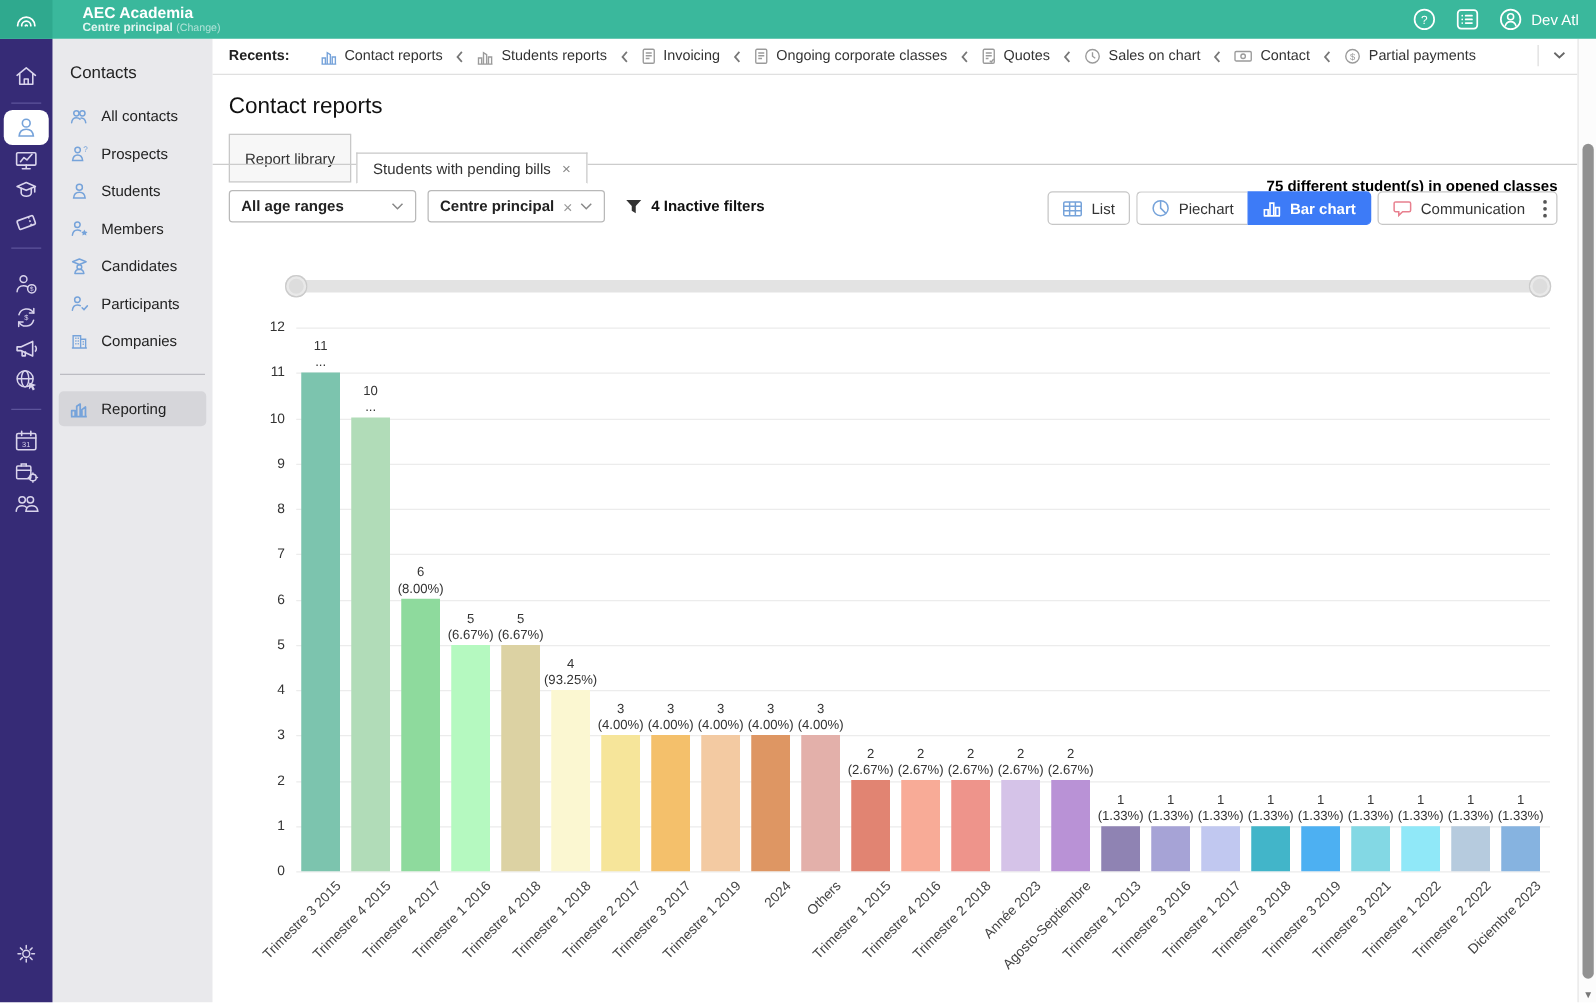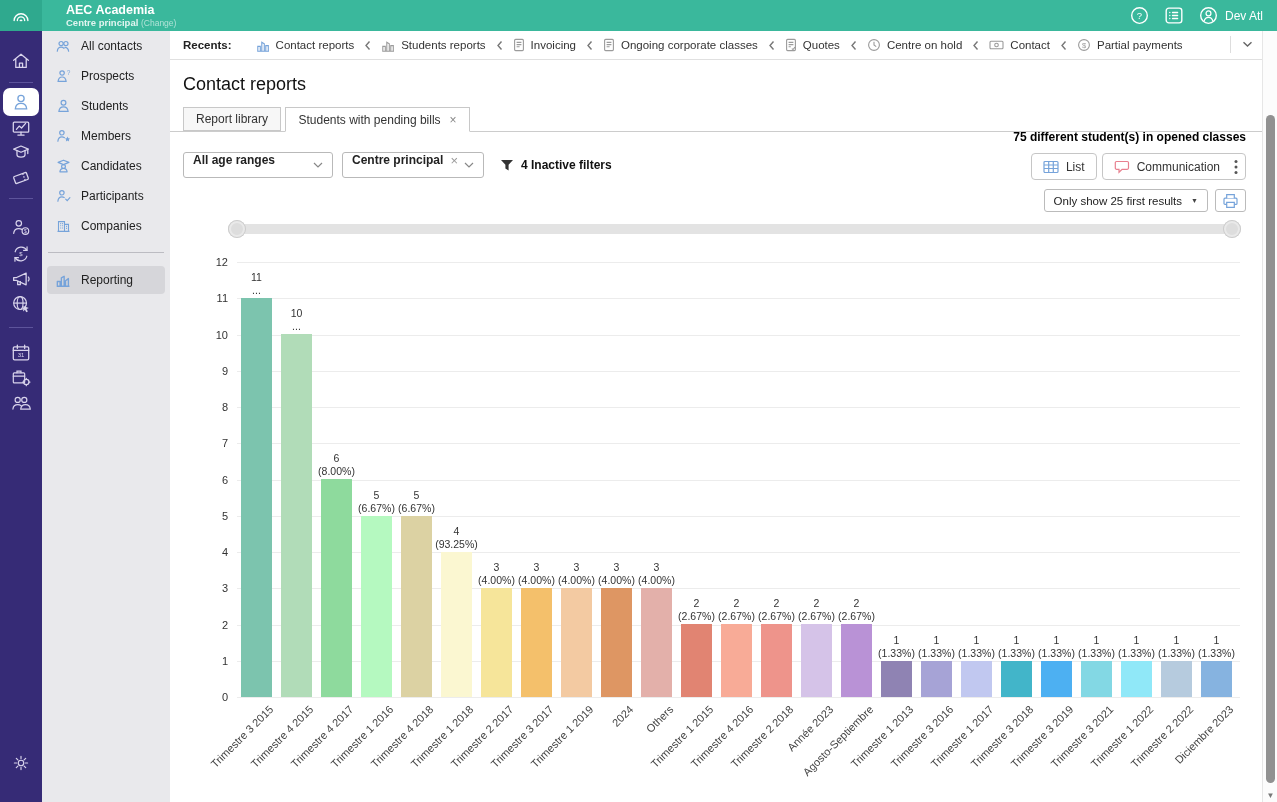--- a/index.html
+++ b/index.html
@@ -40,29 +40,29 @@
   .recent-item { display:inline-flex; align-items:center; gap:6px; margin:0 10px; cursor:pointer; white-space:nowrap; }
   .recent-item .ic { color:#9b9b9b; }
   .recent-item.first .ic { color:#76a3da; }
   .rchev { display:inline-flex; }
   .recents-expand { position:absolute; right:9px; top:5px; border-left:1px solid #ddd; padding:5px 0 5px 11px; cursor:pointer; }
 
   .page-title { font-size:18px; font-weight:500; color:#111; margin:14px 0 0 13px; }
 
   .tabs-row { position:relative; margin-top:12px; height:25px; }
   .tabs-row::after { content:""; position:absolute; left:0; right:0; bottom:0; height:1px; background:#ccc; }
-  .tab { position:relative; display:inline-flex; align-items:center; height:24px; padding:0 12px; border:1px solid #c8c8c8; background:#f7f7f7; font-size:12px; color:#333; cursor:pointer; vertical-align:bottom; }
+  .tab { position:relative; display:inline-flex; align-items:center; height:39px; padding:0 12px; border:1px solid #c8c8c8; background:#f7f7f7; font-size:12px; color:#333; cursor:pointer; vertical-align:bottom; }
   .tab.first { margin-left:13px; }
   .tab.active { background:#fff; height:25px; z-index:2; border-bottom:1px solid #fff; margin-bottom:-1px; }
   .tabx { margin-left:9px; color:#888; font-size:12px; line-height:1; cursor:pointer; }
 
-  .summary { position:absolute; right:16px; top:99px; font-size:12px; font-weight:bold; color:#000; }
+  .summary { position:absolute; right:16px; top:111px; font-size:12px; font-weight:bold; color:#000; }
 
   .filter-row { position:absolute; left:13px; top:121px; display:flex; align-items:center; gap:9px; }
-  .select { height:26px; border:1px solid #b9b9b9; border-radius:3px; background:#fff; display:inline-flex; padding:0 9px; font-size:12px; font-weight:bold; color:#222; cursor:pointer; }
+  .select { height:26px; border:1px solid #b9b9b9; border-radius:3px; background:#fff; display:inline-flex; align-items:center; padding:0 9px; font-size:12px; font-weight:bold; color:#222; cursor:pointer; }
   .select .lbl { flex:1; }
   .sel-age { width:150px; }
   .sel-centre { width:142px; }
   .sel-x { color:#999; font-size:13px; margin-right:6px; font-weight:normal; }
   .filters-ind { display:flex; align-items:center; gap:7px; font-size:12px; font-weight:bold; color:#111; margin-left:7px; cursor:pointer; }
 
   .view-group { position:absolute; right:16px; top:122px; display:flex; align-items:center; gap:5px; height:27px; }
   .vbtn { height:27px; border:1px solid #c6c6c6; border-radius:4px; background:#fff; display:inline-flex; align-items:center; gap:7px; padding:0 11px; font-size:12px; color:#333; cursor:pointer; white-space:nowrap; }
   .pair { display:flex; }
   .vbtn.pie { border-radius:4px 0 0 4px; border-right:none; }
@@ -277,20 +277,21 @@
           <g fill="none" stroke="currentColor" stroke-width="1.3" stroke-linecap="round">
             <circle cx="12" cy="12" r="3"></circle>
             <path d="M12 4.8v2.4M12 16.8v2.4M19.2 12h-2.4M7.2 12H4.8M17.1 6.9l-1.7 1.7M8.6 15.4l-1.7 1.7M17.1 17.1l-1.7-1.7M8.6 8.6L6.9 6.9"></path>
           </g>
         </svg>
       </span>
     </div>
 </div>
 
 <div class="sidebar">
+  <div class="sb-title">Contacts</div>
   <div>
       <div class="sb-item">
         <span class="ic">
           <svg width="17" height="16" viewBox="0 0 16 16">
             <g fill="none" stroke="currentColor" stroke-width="1.2" stroke-linecap="round">
               <circle cx="5.6" cy="5.6" r="2.1"></circle>
               <circle cx="10.4" cy="5.6" r="2.1"></circle>
               <path d="M1.8 13.2c.3-2.8 1.7-4 3.8-4 1.2 0 2.2.4 2.9 1.1M9.4 9.4c2.1.1 3.4 1.3 3.7 3.8"></path>
             </g>
           </svg>
@@ -452,21 +453,21 @@
             <path d="M5.5 1.5 2 5.5l3.5 4" fill="none" stroke="#777" stroke-width="1.4"></path>
           </svg>
         </span>
         <span class="recent-item">
           <span class="ic">
             <svg width="14" height="14" viewBox="0 0 14 14">
               <circle cx="7" cy="7" r="5.4" fill="none" stroke="currentColor" stroke-width="1.1"></circle>
               <path d="M7 3.8V7l2.2 1.6" fill="none" stroke="currentColor" stroke-width="1.1"></path>
             </svg>
           </span>
-          <span>Centre on hold</span>
+          <span>Sales on chart</span>
         </span>
         <span class="rchev">
           <svg width="7" height="11" viewBox="0 0 7 11">
             <path d="M5.5 1.5 2 5.5l3.5 4" fill="none" stroke="#777" stroke-width="1.4"></path>
           </svg>
         </span>
         <span class="recent-item">
           <span class="ic">
             <svg width="15" height="12" viewBox="0 0 15 12">
               <rect x="1" y="2.2" width="13" height="7.6" rx="1" fill="none" stroke="currentColor" stroke-width="1.1"></rect>
@@ -541,52 +542,57 @@
 
   <div class="view-group">
     <div class="vbtn list">
       <span class="ic">
           <svg width="16" height="14" viewBox="0 0 16 14">
             <rect x="1" y="1.5" width="14" height="11" rx="1" fill="none" stroke="currentColor" stroke-width="1.2"></rect>
             <path d="M1 5h14M1 8.5h14M5.7 1.5v11M10.3 1.5v11" stroke="currentColor" stroke-width="1.2"></path>
           </svg>
         </span>
       <span>List</span>
+    </div>
+    <div class="pair">
+      <div class="vbtn pie">
+        <span class="ic">
+            <svg width="15" height="15" viewBox="0 0 15 15">
+              <circle cx="7.5" cy="7.5" r="6" fill="none" stroke="currentColor" stroke-width="1.2"></circle>
+              <path d="M7.5 1.5v6l4.2 4.2" fill="none" stroke="currentColor" stroke-width="1.2"></path>
+            </svg>
+          </span>
+        <span>Piechart</span>
+      </div>
+      <div class="vbtn bar">
+        <span class="ic">
+            <svg width="15" height="14" viewBox="0 0 15 14">
+              <path d="M1.5 12.5V7.8h3v4.7M6 12.5V2.5h3v10M10.5 12.5V6h3v6.5M1 12.7h13" fill="none" stroke="#fff" stroke-width="1.3"></path>
+            </svg>
+          </span>
+        <span>Bar chart</span>
+      </div>
     </div>
     <div class="vbtn comm">
       <span class="ic bubble">
           <svg width="16" height="14" viewBox="0 0 16 14">
             <path d="M2.5 1.5h10.8a1.2 1.2 0 0 1 1.2 1.2v5.4a1.2 1.2 0 0 1-1.2 1.2H8.1L5 12.3V9.3H2.5a1.2 1.2 0 0 1-1.2-1.2V2.7a1.2 1.2 0 0 1 1.2-1.2z" fill="none" stroke="currentColor" stroke-width="1.2"></path>
           </svg>
         </span>
       <span>Communication</span>
       <span class="kebab">
           <svg width="4" height="16" viewBox="0 0 4 16">
             <circle cx="2" cy="2.5" r="1.5" fill="#555"></circle>
             <circle cx="2" cy="8" r="1.5" fill="#555"></circle>
             <circle cx="2" cy="13.5" r="1.5" fill="#555"></circle>
           </svg>
         </span>
     </div>
   </div>
 
-  <div class="limit-row">
-    <div class="limit-btn">
-      <span>Only show 25 first results</span>
-      <span class="limit-caret">▼</span>
-    </div>
-    <div class="print-btn">
-      <span class="ic">
-          <svg width="17" height="16" viewBox="0 0 17 16">
-            <rect x="2" y="5.2" width="13" height="6.2" rx="1" fill="none" stroke="currentColor" stroke-width="1.2"></rect>
-            <path d="M4.7 5.2V1.6h7.6v3.6M4.7 9.4h7.6v5H4.7z" fill="#fff" stroke="currentColor" stroke-width="1.2"></path>
-          </svg>
-        </span>
-    </div>
-  </div>
 
   <div class="slider">
     <div class="slider-track"></div>
     <div class="slider-handle left"></div>
     <div class="slider-handle right"></div>
   </div>
 
   <div class="chart">
       <div class="gl" style="top:666.0px"></div>
       <div class="yt" style="top:660.0px">0</div>

